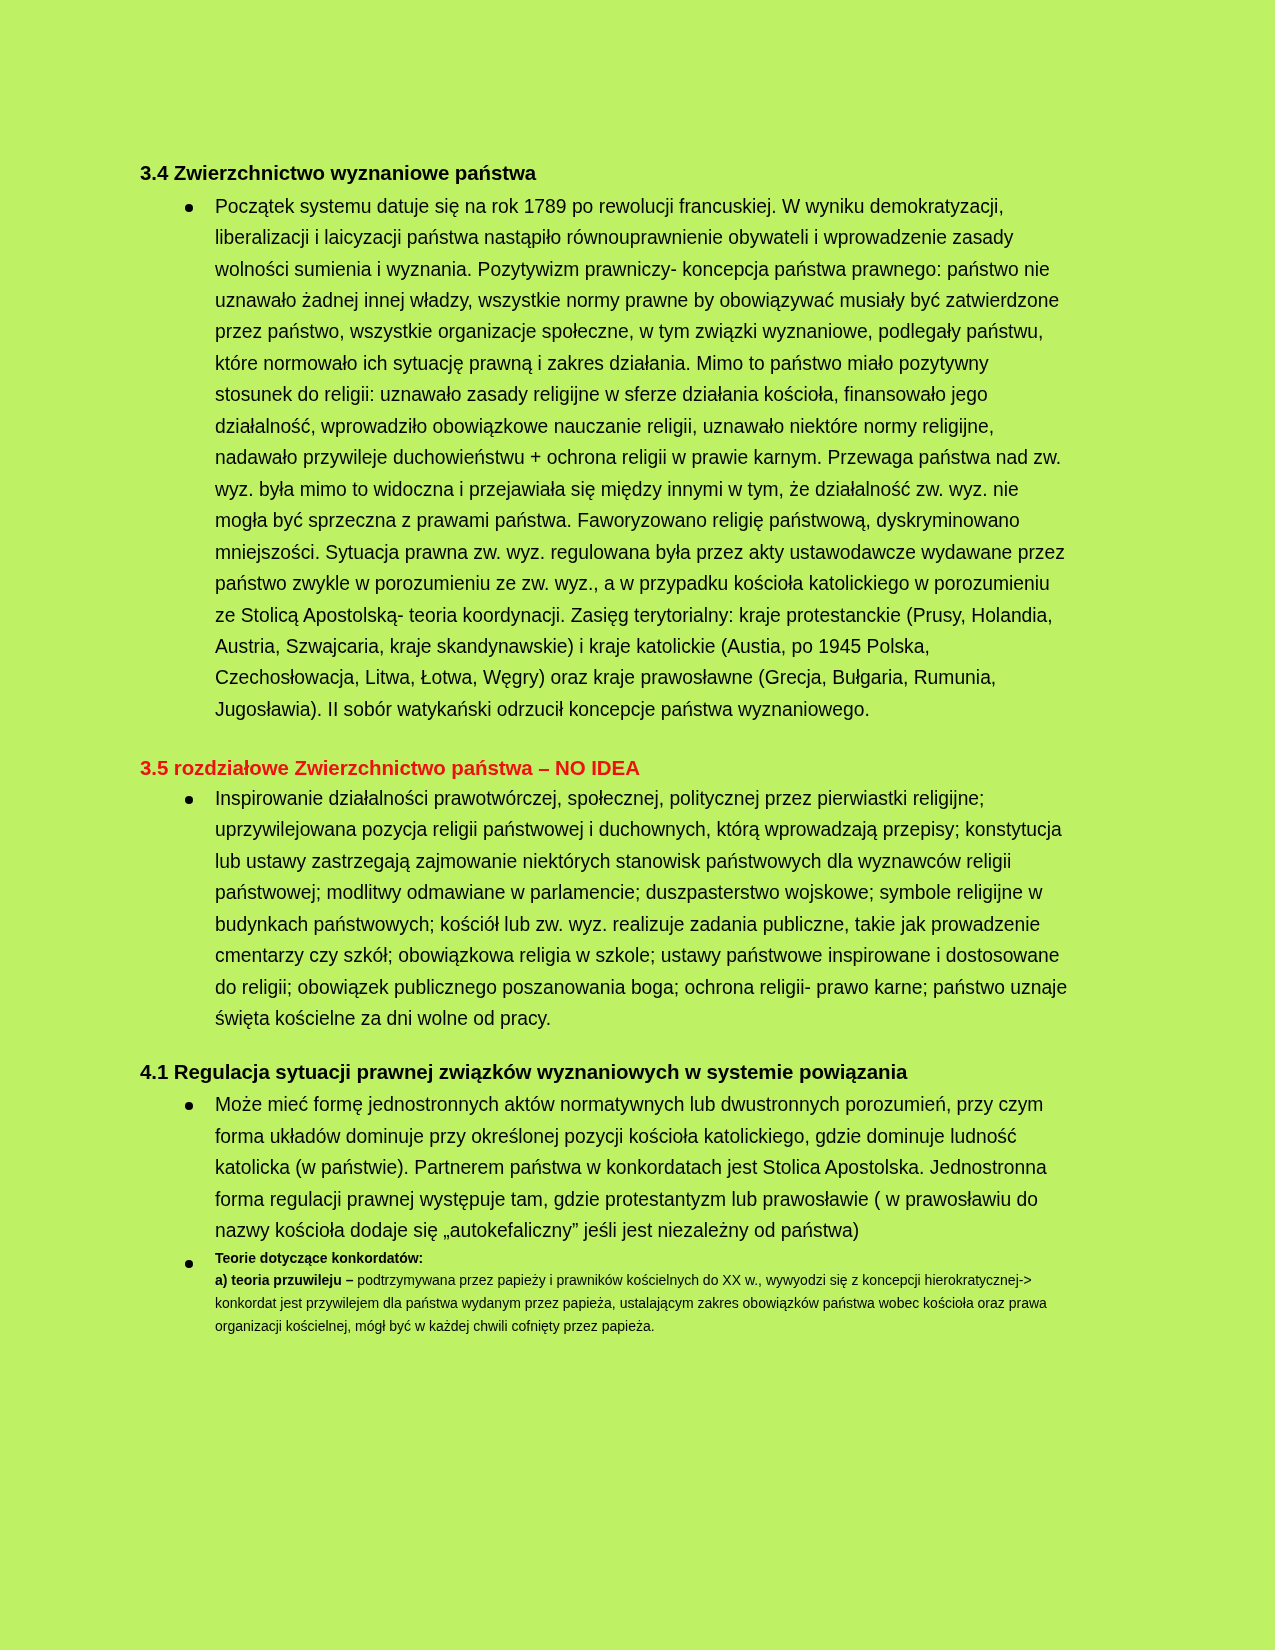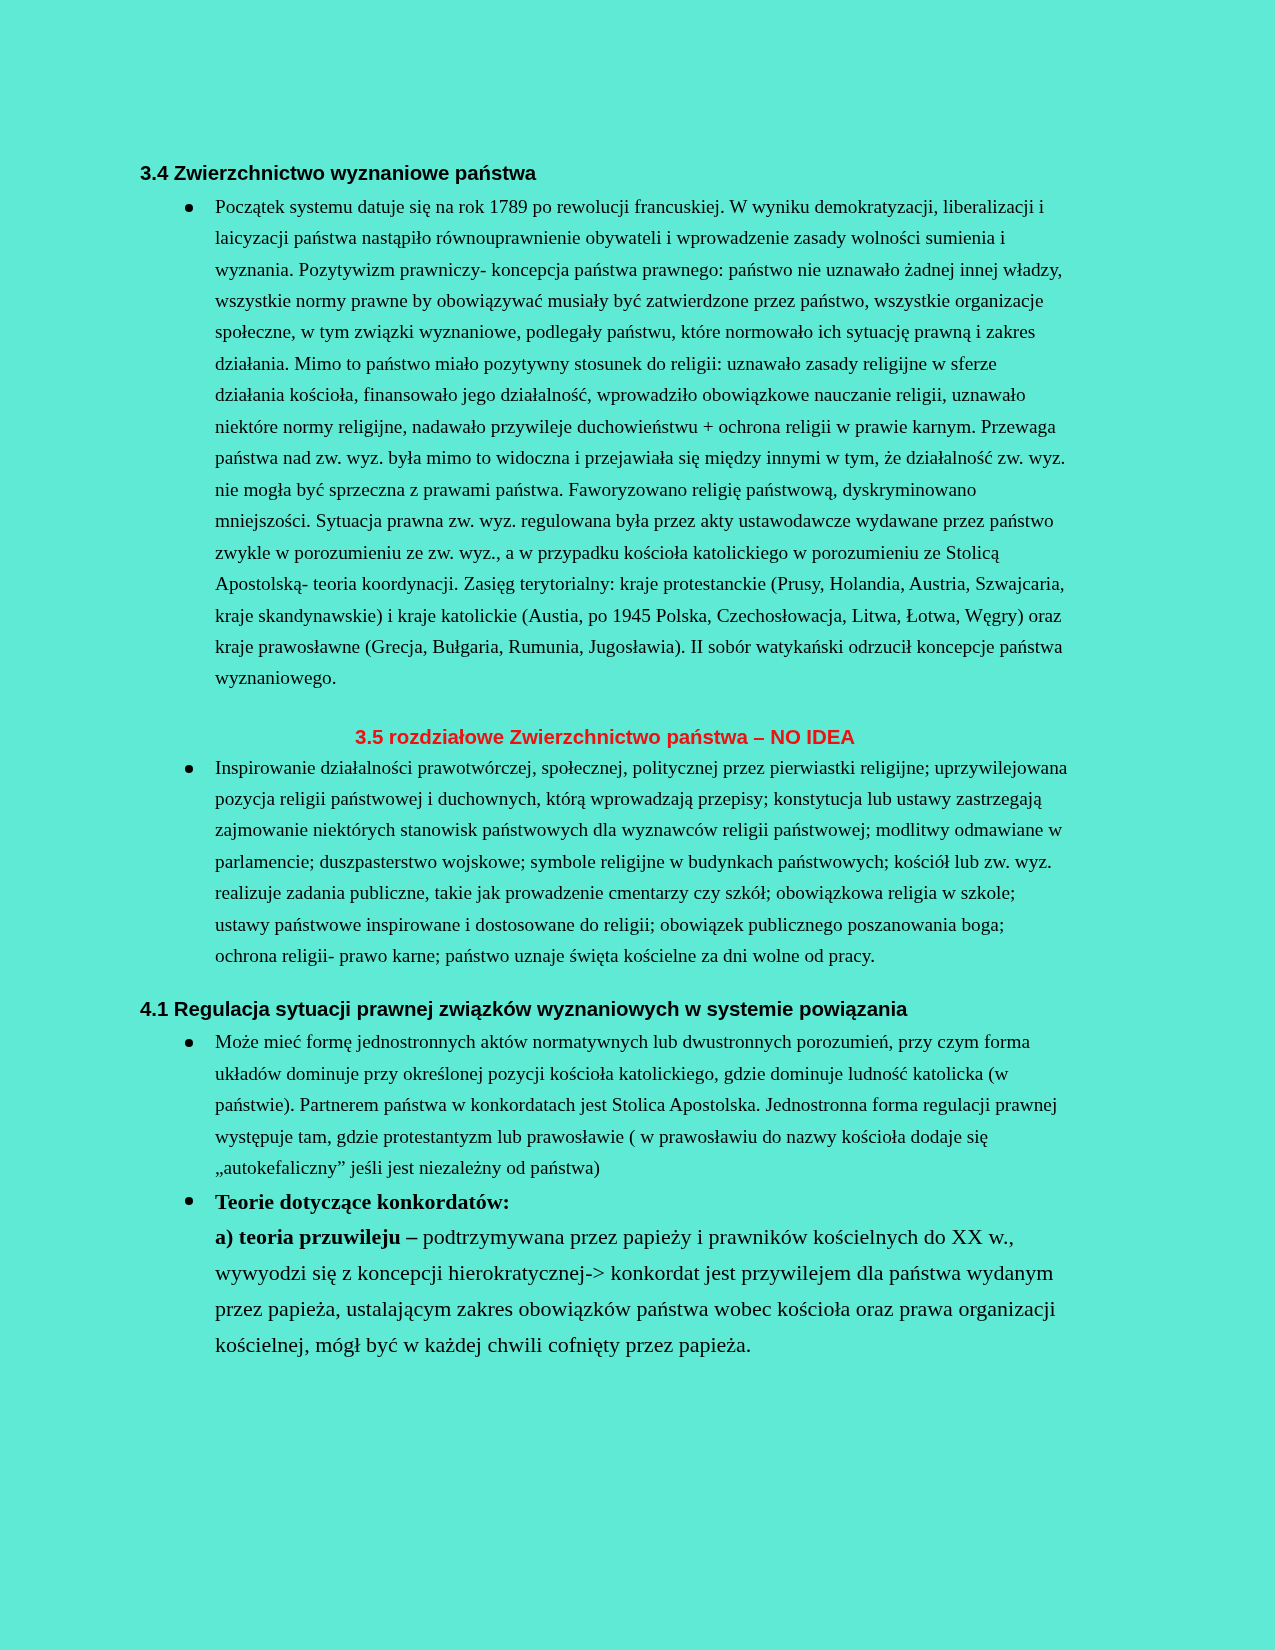--- a/index.html
+++ b/index.html
@@ -11,21 +11,21 @@
     width: 1275px;
     height: 1650px;
     font-family: "Liberation Sans", sans-serif;
     color: #000000;
     overflow: hidden;
   }
   .page {
     position: relative;
     width: 1275px;
     height: 1650px;
-    background: #5eead4;
+    background: #bef264;
     box-sizing: border-box;
     padding: 160px 175px 0 140px;
   }
   .doc-body {
     width: 930px;
   }
   h3.heading {
     font-size: 20.5px;
     font-weight: bold;
     line-height: 1.30;
@@ -45,34 +45,33 @@
     padding: 0;
   }
   ul.bullets > li {
     position: relative;
     padding-left: 75px;
     margin: 0 0 0 0;
     font-size: 19.3px;
     line-height: 1.63;
     text-align: left;
     color: #000000;
-    font-family: Liberation Serif, serif;
   }
   ul.bullets > li::before {
     content: "";
     position: absolute;
     left: 45px;
     top: 13px;
     width: 8px;
     height: 8px;
     background: #000000;
     border-radius: 50%;
   }
   .para {
-    font-size: 22px;
+    font-size: 14px;
     line-height: 1.63;
     margin: 0;
   }
   .bold { font-weight: bold; }
   .sub-line {
     display: block;
   }
 </style>
 </head>
 <body>
@@ -80,21 +79,21 @@
 <div class="page">
   <div class="doc-body">
 
     <h3 class="heading" style="color: rgb(0, 0, 0);">3.4 Zwierzchnictwo wyznaniowe państwa</h3>
     <ul class="bullets">
       <li>Początek systemu datuje się na rok 1789 po rewolucji francuskiej. W wyniku demokratyzacji, liberalizacji i laicyzacji państwa nastąpiło równouprawnienie obywateli i wprowadzenie zasady wolności sumienia i wyznania. Pozytywizm prawniczy- koncepcja państwa prawnego: państwo nie uznawało żadnej innej władzy, wszystkie normy prawne by obowiązywać musiały być zatwierdzone przez państwo, wszystkie organizacje społeczne, w tym związki wyznaniowe, podlegały państwu, które normowało ich sytuację prawną i zakres działania. Mimo to państwo miało pozytywny stosunek do religii: uznawało zasady religijne w sferze działania kościoła, finansowało jego działalność, wprowadziło obowiązkowe nauczanie religii, uznawało niektóre normy religijne, nadawało przywileje duchowieństwu + ochrona religii w prawie karnym. Przewaga państwa nad zw. wyz. była mimo to widoczna i przejawiała się między innymi w tym, że działalność zw. wyz. nie mogła być sprzeczna z prawami państwa. Faworyzowano religię państwową, dyskryminowano mniejszości. Sytuacja prawna zw. wyz. regulowana była przez akty ustawodawcze wydawane przez państwo zwykle w porozumieniu ze zw. wyz., a w przypadku kościoła katolickiego w porozumieniu ze Stolicą Apostolską- teoria koordynacji. Zasięg terytorialny: kraje protestanckie (Prusy, Holandia, Austria, Szwajcaria, kraje skandynawskie) i kraje katolickie (Austia, po 1945 Polska, Czechosłowacja, Litwa, Łotwa, Węgry) oraz kraje prawosławne (Grecja, Bułgaria, Rumunia, Jugosławia). II sobór watykański odrzucił koncepcje państwa wyznaniowego.</li>
     </ul>
 
     <div class="spacer-lg"></div>
 
-    <h3 class="heading heading-red" style="color: rgb(238, 17, 17); text-align: center;">3.5 rozdziałowe Zwierzchnictwo państwa – NO IDEA</h3>
+    <h3 class="heading heading-red" style="color: rgb(238, 17, 17);">3.5 rozdziałowe Zwierzchnictwo państwa – NO IDEA</h3>
 
     <ul class="bullets">
       <li>Inspirowanie działalności prawotwórczej, społecznej, politycznej przez pierwiastki religijne; uprzywilejowana pozycja religii państwowej i duchownych, którą wprowadzają przepisy; konstytucja lub ustawy zastrzegają zajmowanie niektórych stanowisk państwowych dla wyznawców religii państwowej; modlitwy odmawiane w parlamencie; duszpasterstwo wojskowe; symbole religijne w budynkach państwowych; kościół lub zw. wyz. realizuje zadania publiczne, takie jak prowadzenie cmentarzy czy szkół;  obowiązkowa religia w szkole; ustawy państwowe inspirowane i dostosowane do religii; obowiązek publicznego poszanowania boga; ochrona religii- prawo karne; państwo uznaje święta kościelne za dni wolne od pracy.</li>
     </ul>
 
     <div class="spacer-md"></div>
 
     <h3 class="heading" style="color: rgb(0, 0, 0);">4.1 Regulacja sytuacji prawnej związków wyznaniowych w systemie powiązania</h3>
     <ul class="bullets">
       <li>Może mieć formę jednostronnych aktów normatywnych lub dwustronnych porozumień, przy czym forma układów dominuje przy określonej pozycji kościoła katolickiego, gdzie dominuje ludność katolicka (w państwie). Partnerem państwa w konkordatach jest Stolica Apostolska. Jednostronna forma regulacji prawnej występuje tam, gdzie protestantyzm lub prawosławie ( w prawosławiu do nazwy kościoła dodaje się „autokefaliczny” jeśli jest niezależny od państwa)</li>

